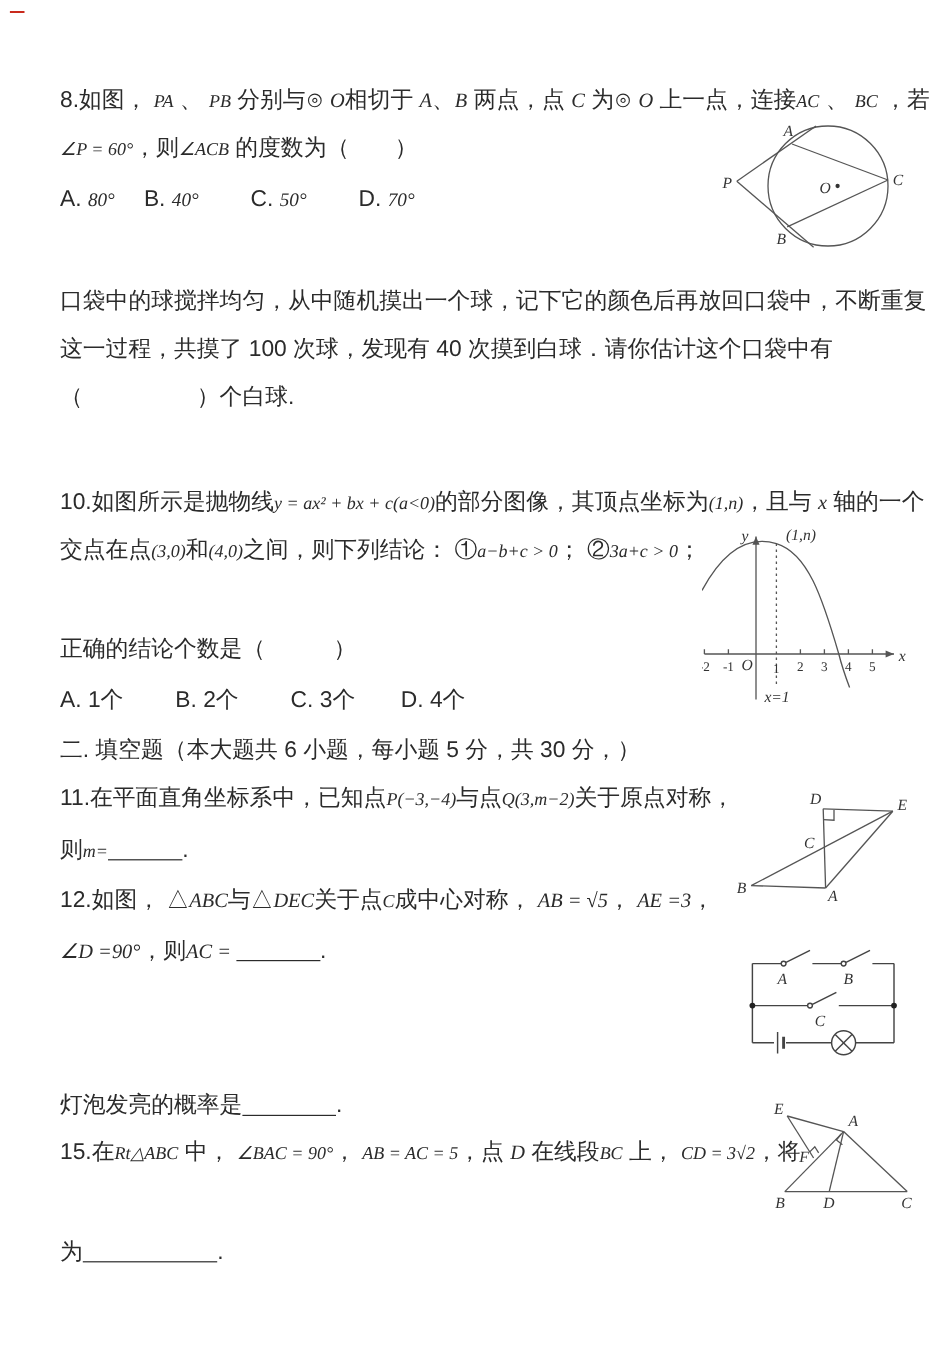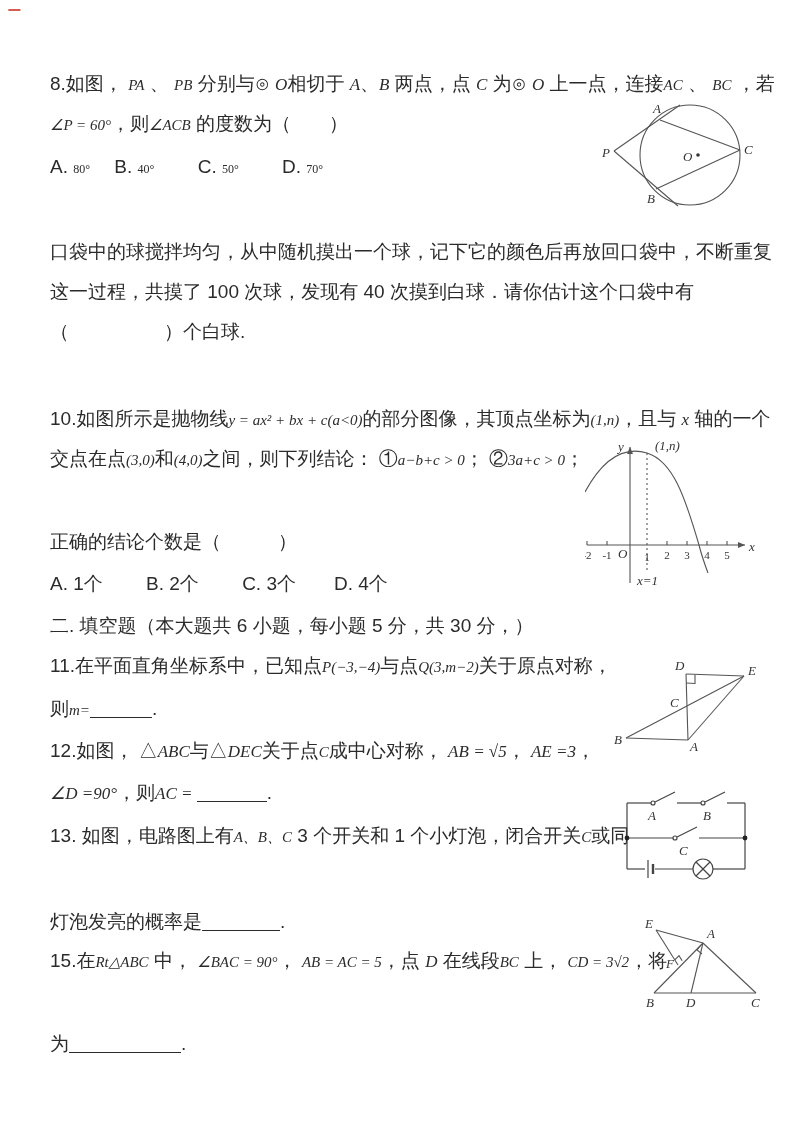--- a/index.html
+++ b/index.html
@@ -1,21 +1,21 @@
 <!DOCTYPE html>
 <html><head>
 <meta charset="utf-8">
 <style>
   html,body{margin:0;padding:0;background:#fff;}
   .page{position:relative;width:793px;height:1122px;background:#ffffff;overflow:hidden;
         font-family:"Liberation Sans",sans-serif;color:#2b2b2b;}
   .line{position:absolute;left:50px;font-size:19px;line-height:39px;white-space:nowrap;}
   .m{font-family:"Liberation Serif",serif;font-style:italic;font-size:15px;}
   .M{font-family:"Liberation Serif",serif;font-style:italic;font-size:17px;}
-  .s{font-family:"Liberation Serif",serif;font-size:12px;}
+  .s{font-family:"Liberation Serif",serif;font-size:16px;font-style:italic;}
   .bl{display:inline-block;border-bottom:1.5px solid #2b2b2b;height:16px;vertical-align:-3px;}
   .w62{width:62px}.w70{width:70px}.w78{width:78px}.w112{width:112px}
   .fig{position:absolute;}
   .fig svg{display:block;}
   .fig text{font-family:"Liberation Serif",serif;font-style:italic;font-size:13px;fill:#333;}
   .fig text.tick{font-style:normal;font-size:11px;}
   .corner{position:absolute;left:8px;top:2px;color:#c92a1d;font-size:13px;font-weight:bold;}
 </style>
 </head>
 <body>
@@ -105,21 +105,20 @@
       <text x="136" y="25">E</text>
       <text x="58" y="57">C</text>
       <text x="2" y="94">B</text>
       <text x="78" y="101">A</text>
     </svg>
   </div>
 
   <div class="line" style="top:731px"><span>12.如图， △</span><span class="M">ABC</span><span>与△</span><span class="M">DEC</span><span>关于点</span><span class="m">C</span><span>成中心对称， </span><span class="M">AB = √5</span><span>， </span><span class="M">AE =3</span><span>，</span></div>
   <div class="line" style="top:773px"><span class="M">∠D =90°</span><span>，则</span><span class="M">AC = </span><span class="bl w70"></span><span>.</span></div>
 
-  <div class="line" style="top:816px"><span>13.  如图，电路图上有</span><span class="m">A、B、C</span><span> 3 个开关和 1 个小灯泡，闭合开关</span><span class="m">C</span><span>或同</span></div>
   <div class="line" style="top:902px"><span>灯泡发亮的概率是</span><span class="bl w78"></span><span>.</span></div>
 
   <div class="fig" style="left:617px;top:786px">
     <svg width="176" height="114" viewBox="0 0 176 114">
       <g stroke="#444" stroke-width="1.2" fill="none">
         <line x1="10" y1="17" x2="10" y2="83"></line>
         <line x1="128" y1="17" x2="128" y2="83"></line>
         <line x1="10" y1="17" x2="34" y2="17"></line>
           <line x1="60" y1="17" x2="84" y2="17"></line>
           <line x1="110" y1="17" x2="128" y2="17"></line>

